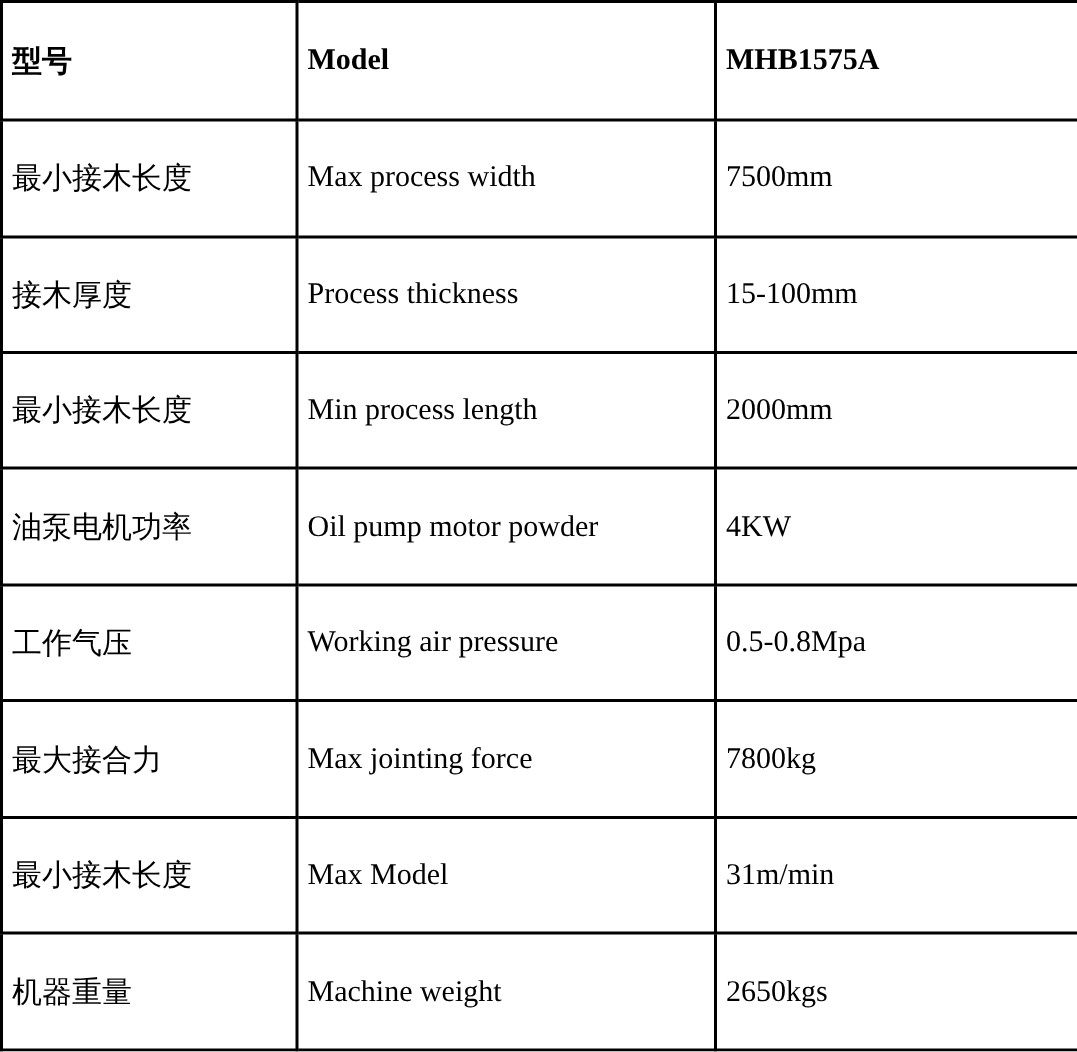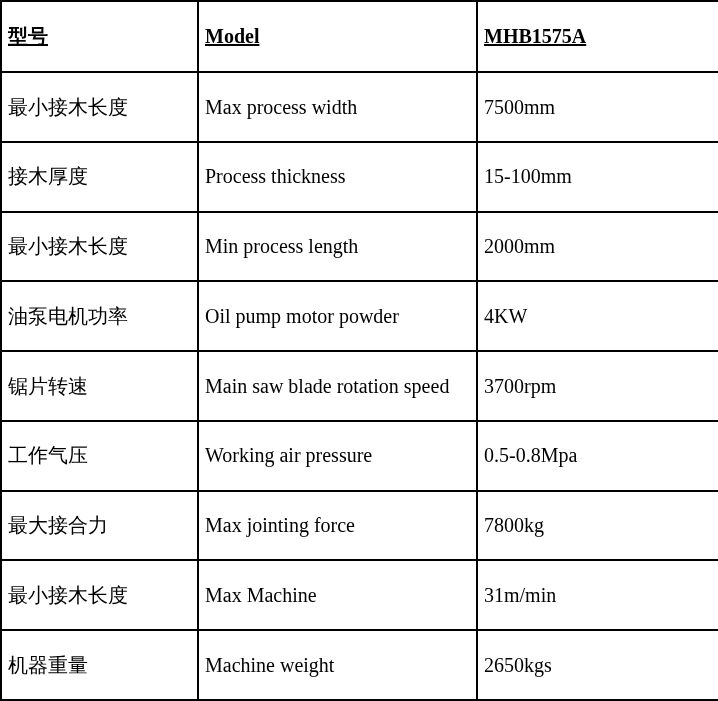--- a/index.html
+++ b/index.html
@@ -21,21 +21,21 @@
   table.spec-table col.c2 { width: 279px; }
   table.spec-table col.c3 { width: 242px; }
   table.spec-table td {
     border: 2px solid #000000;
     padding: 2px 4px 2px 6px;
     vertical-align: middle;
     overflow: hidden;
     white-space: nowrap;
   }
   table.spec-table tr { height: 50px; }
-  table.spec-table tr.header-row { height: 51px; text-decoration: underline; }
+  table.spec-table tr.header-row { height: 51px; }
   table.spec-table tr.header-row td { font-weight: bold; }
 </style>
 </head>
 <body>
 
 <table class="spec-table">
   <colgroup>
     <col class="c1">
       <col class="c2">
       <col class="c3">
@@ -60,37 +60,32 @@
       <td>最小接木长度</td>
       <td>Min process length</td>
       <td>2000mm</td>
     </tr>
     <tr>
       <td>油泵电机功率</td>
       <td>Oil pump motor powder</td>
       <td>4KW</td>
     </tr>
     <tr>
-      <td>锯片转速</td>
-      <td>Main saw blade rotation speed</td>
-      <td>3700rpm</td>
-    </tr>
-    <tr>
       <td>工作气压</td>
       <td>Working air pressure</td>
       <td>0.5-0.8Mpa</td>
     </tr>
     <tr>
       <td>最大接合力</td>
       <td>Max jointing force</td>
       <td>7800kg</td>
     </tr>
     <tr>
       <td>最小接木长度</td>
-      <td>Max Machine</td>
+      <td>Max Model</td>
       <td>31m/min</td>
     </tr>
     <tr>
       <td>机器重量</td>
       <td>Machine weight</td>
       <td>2650kgs</td>
     </tr>
   </tbody>
 </table>
 

